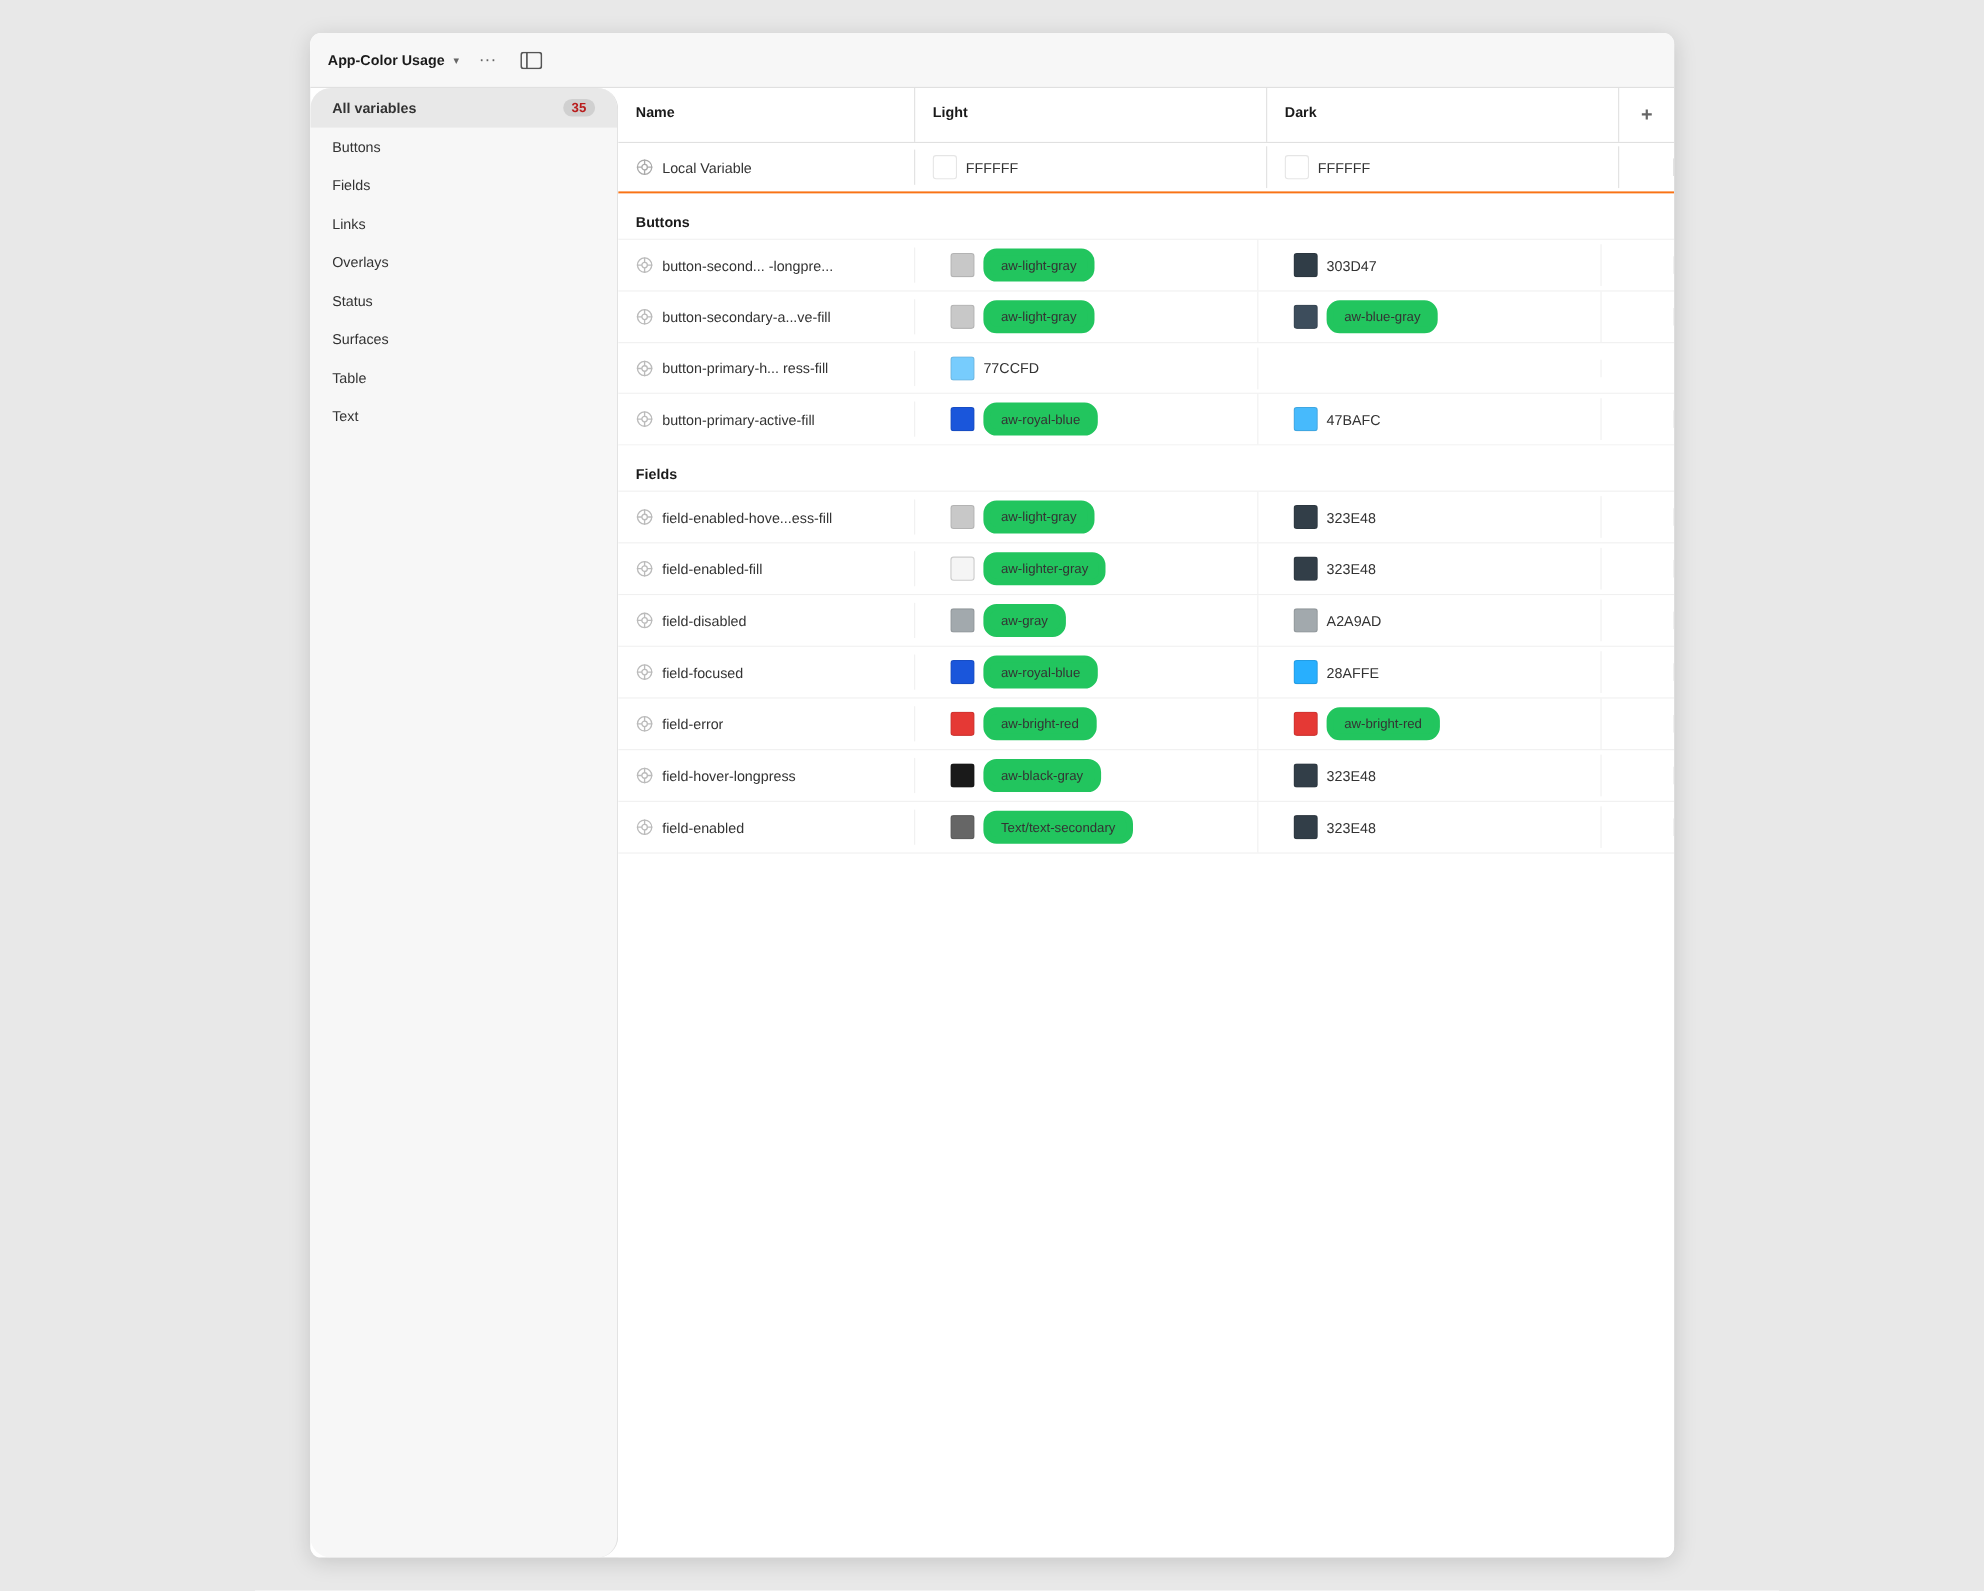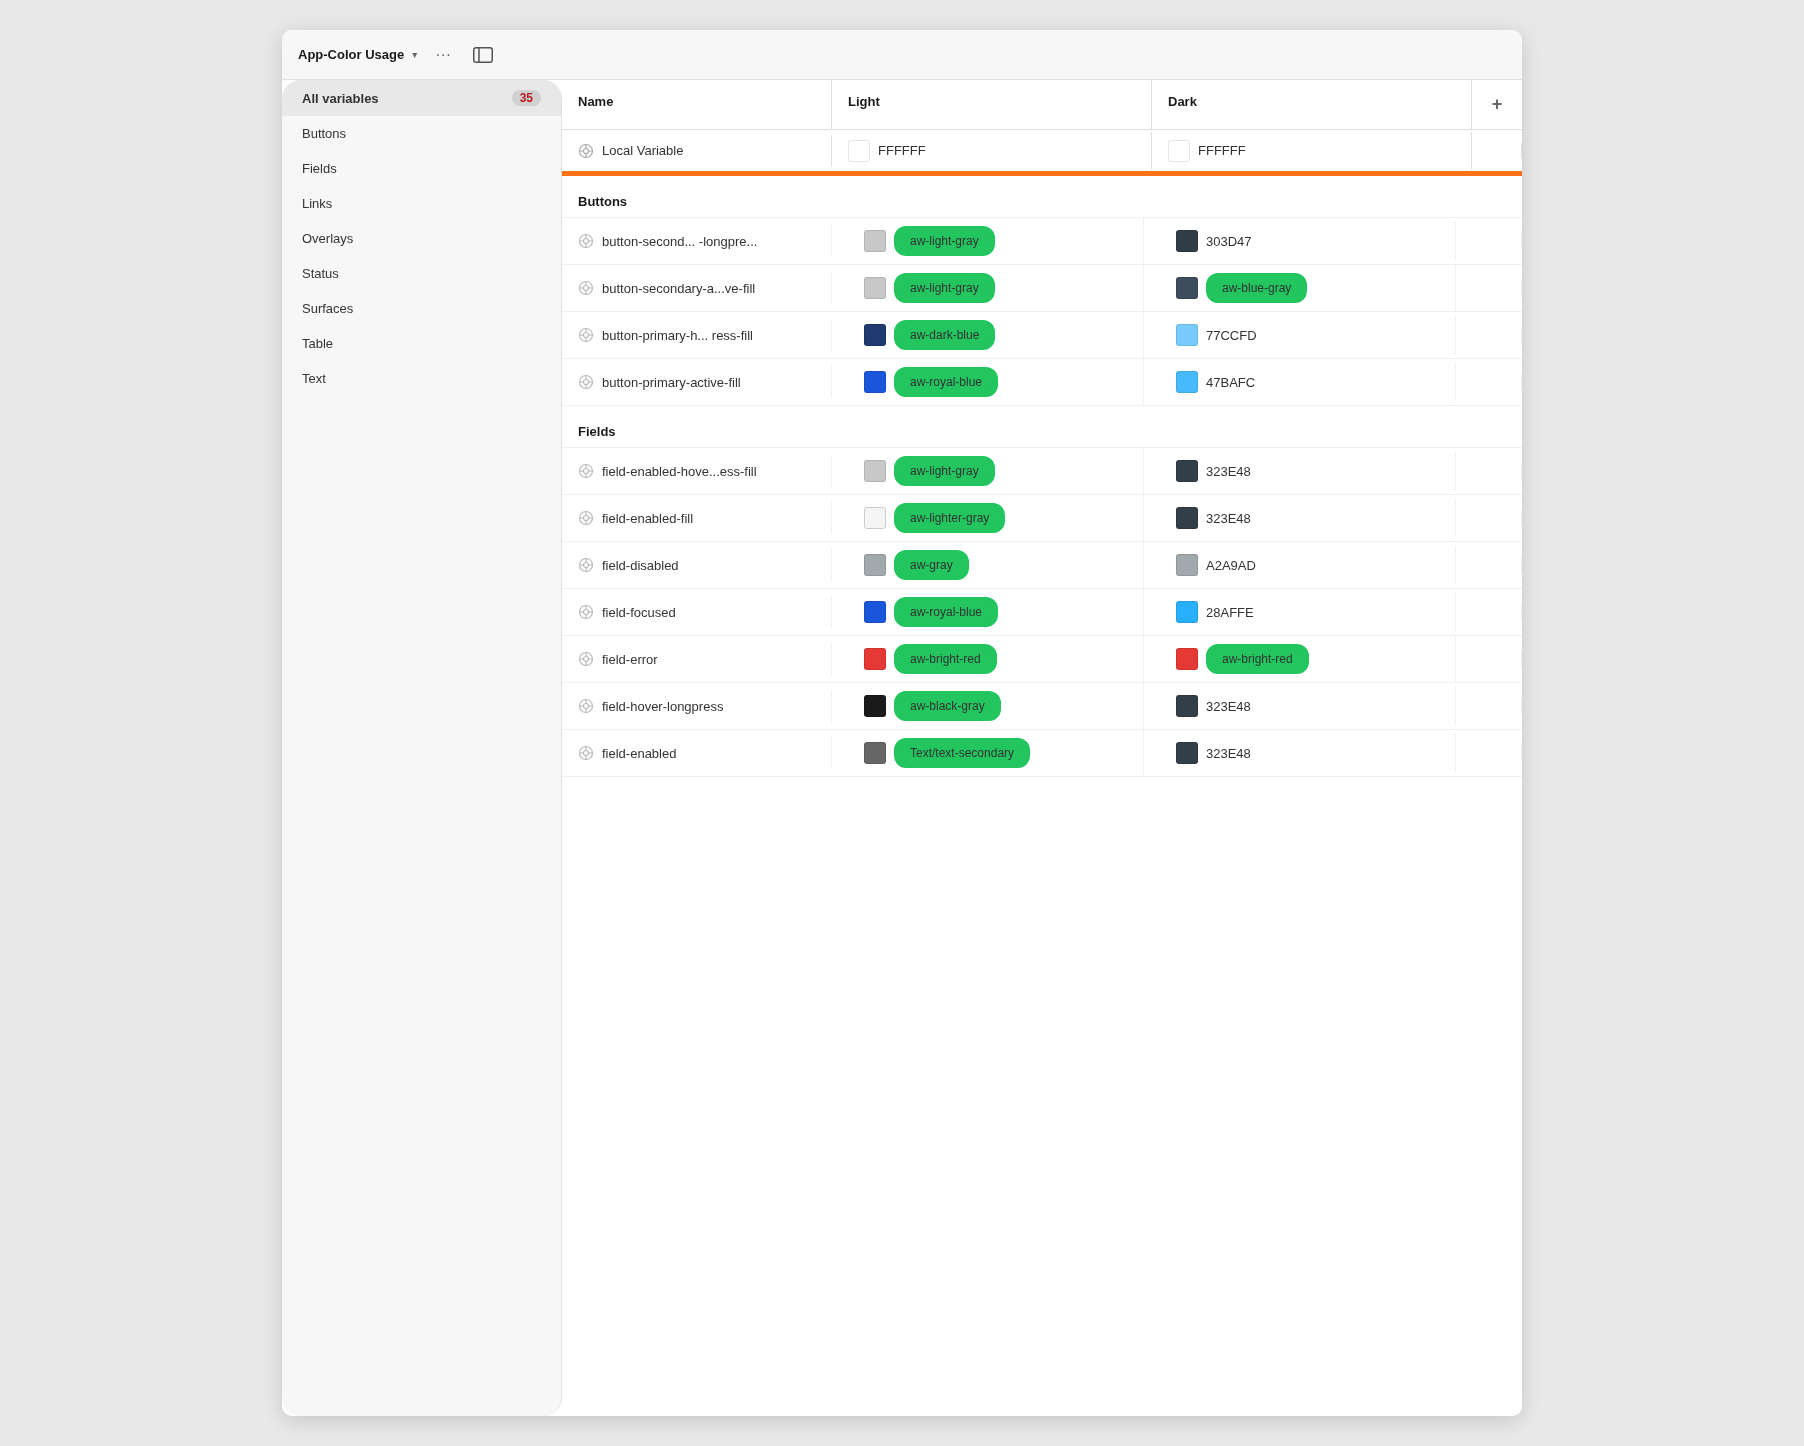--- a/index.html
+++ b/index.html
@@ -207,21 +207,21 @@
       font-size: 13px;
       color: #1a1a1a;
       background: #fff;
       border-bottom: 1px solid #f0f0f0;
     }
 
     
     .local-var-row {
       display: grid;
       grid-template-columns: 270px 1fr 1fr 50px;
-      border-bottom: 5px solid #f97316;
+      border-bottom: 2px solid #f97316;
       align-items: center;
       min-height: 46px;
       background: #fff;
     }
 
     .local-var-row .var-name-cell {
       border-right: 1px solid #e0e0e0;
     }
 
     .local-var-row .var-value-cell {
@@ -379,24 +379,20 @@
                   <circle cx="8" cy="8" r="2.5" stroke="#bbb" stroke-width="1.2"></circle>
                   <line x1="8" y1="1" x2="8" y2="5.5" stroke="#bbb" stroke-width="1.2"></line>
                   <line x1="8" y1="10.5" x2="8" y2="15" stroke="#bbb" stroke-width="1.2"></line>
                   <line x1="1" y1="8" x2="5.5" y2="8" stroke="#bbb" stroke-width="1.2"></line>
                   <line x1="10.5" y1="8" x2="15" y2="8" stroke="#bbb" stroke-width="1.2"></line>
                 </svg>
             </span>
             <span>button-primary-h... ress-fill</span>
           </div>
           <div class="var-value-cell">
-            <div class="color-swatch" style="background:#1E3A6E;"></div>
-            <span class="color-chip">aw-dark-blue</span>
-          </div>
-          <div class="var-value-cell">
             <div class="color-swatch" style="background:#77CCFD;"></div>
             <span>77CCFD</span>
           </div>
           <div class="var-value-cell"></div>
         </div>
 
         <div class="variable-row">
           <div class="var-name-cell">
             <span class="var-icon">
               <svg width="16" height="16" viewBox="0 0 16 16" fill="none">

